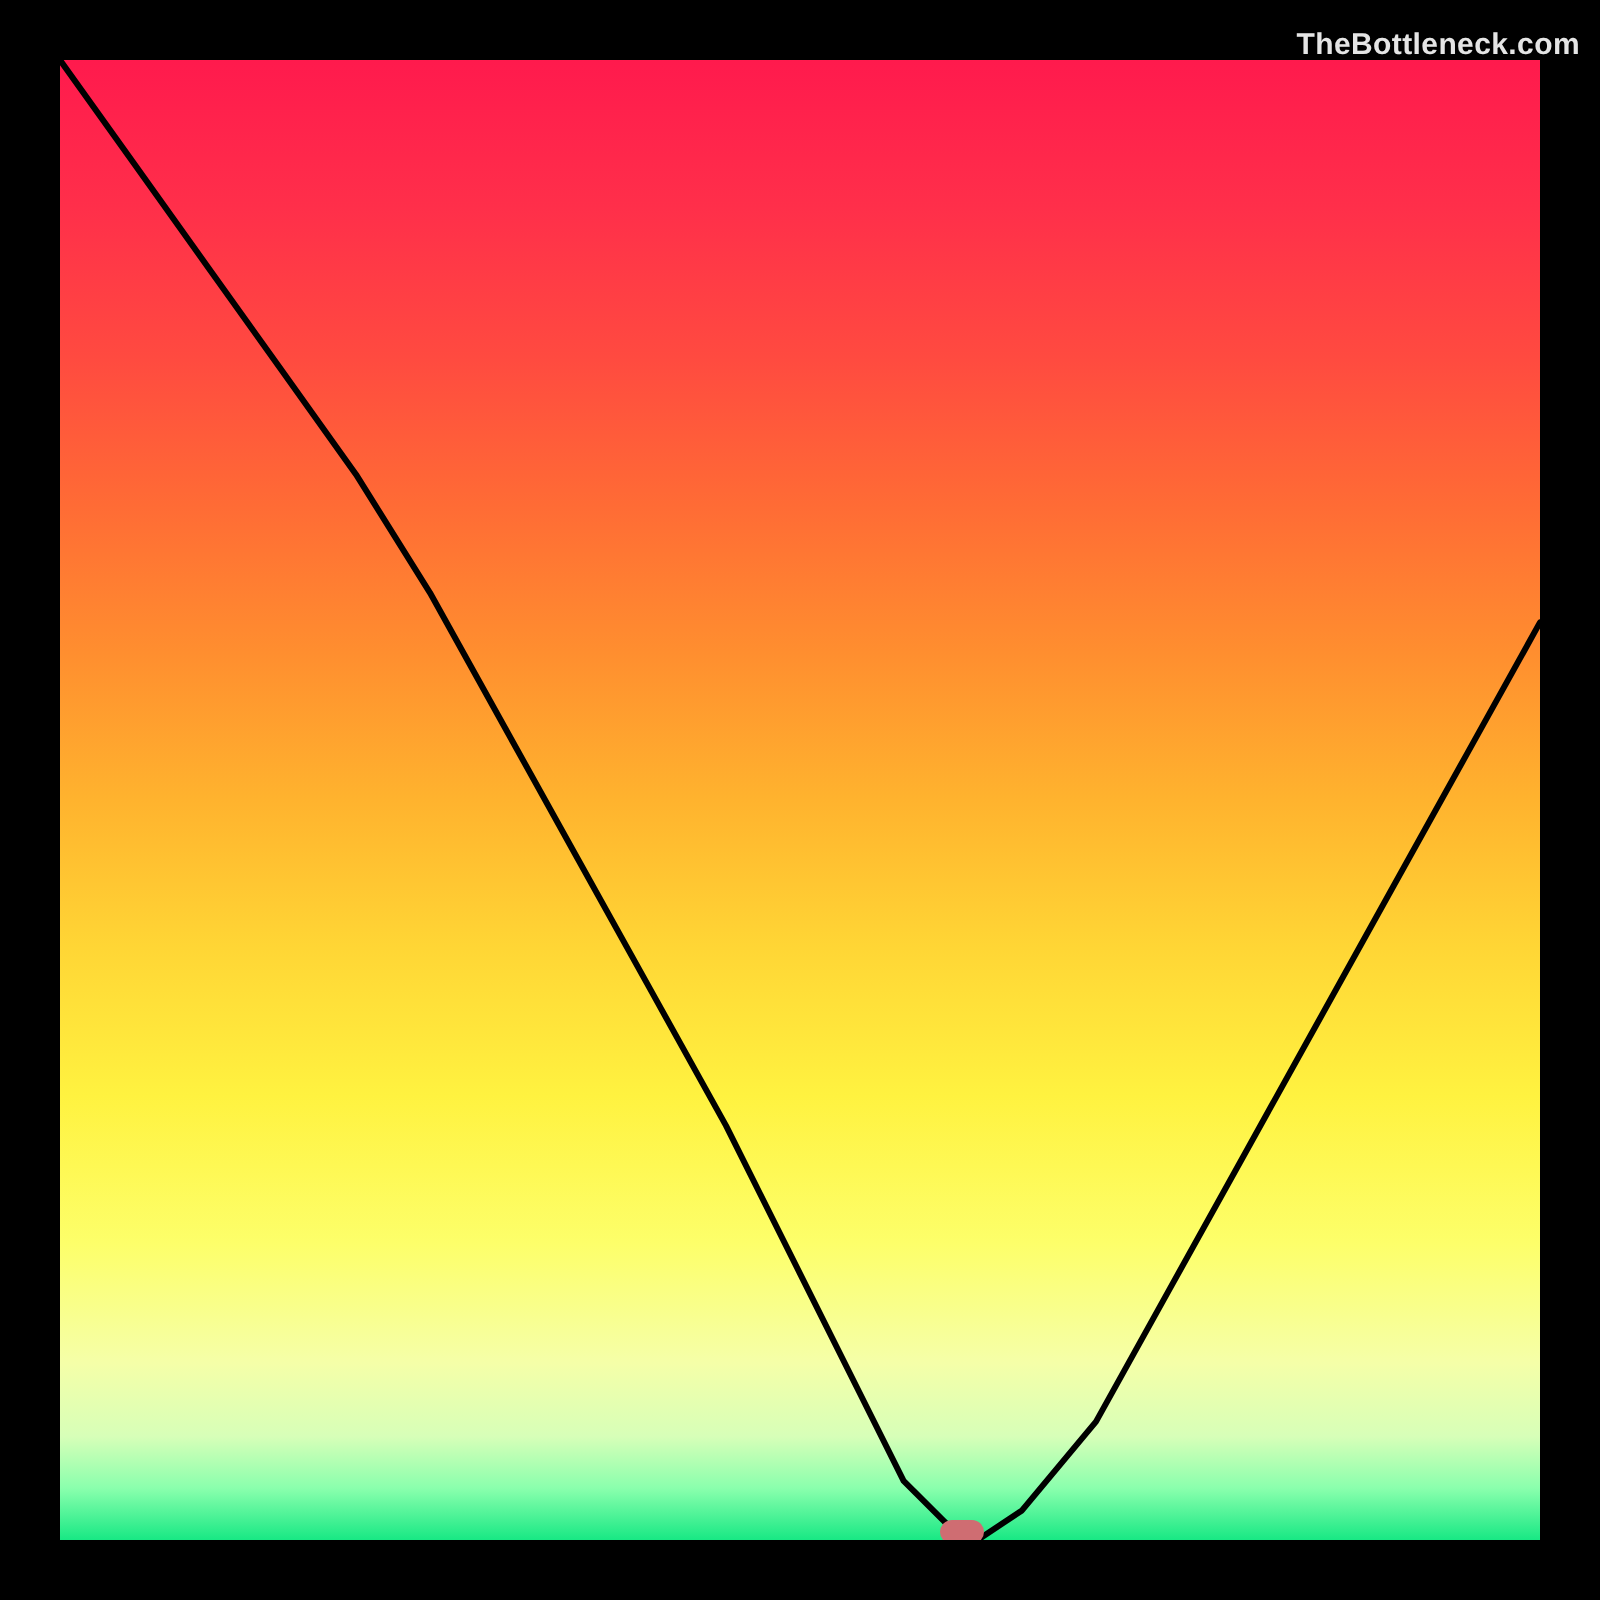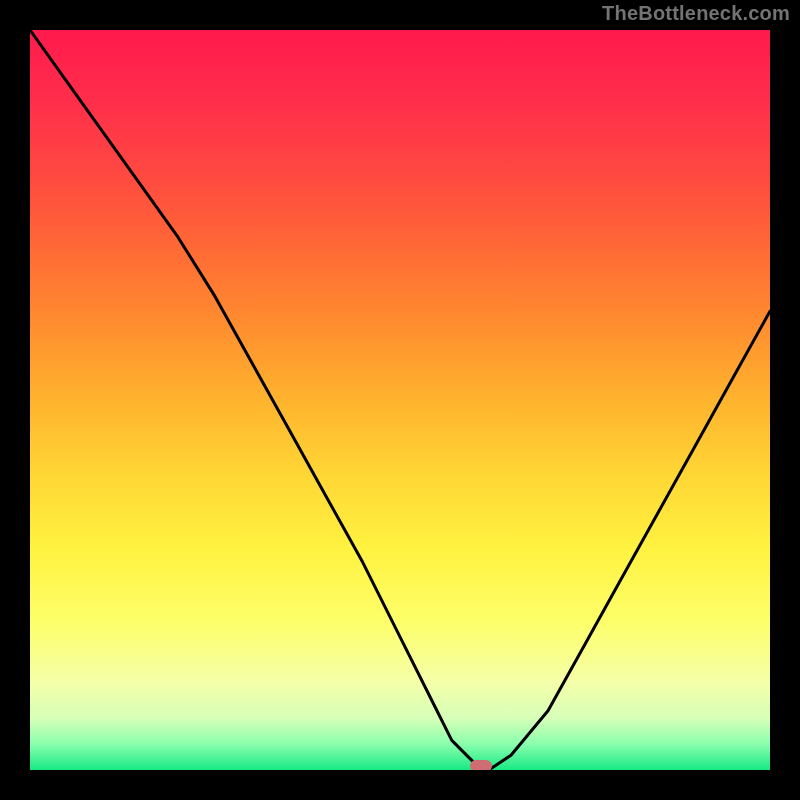--- a/index.html
+++ b/index.html
@@ -12,24 +12,24 @@
     overflow: hidden;
   }
   .frame {
     position: relative;
     width: 800px;
     height: 800px;
     background: #000;
   }
   .watermark {
     position: absolute;
-    top: 2px;
+    top: 14px;
     right: 10px;
-    color: #737373;
-    font-size: 20px;
+    color: #e5e5e5;
+    font-size: 15px;
     font-weight: 600;
     letter-spacing: 0.2px;
     z-index: 30;
   }
   .plot {
     position: absolute;
     left: 30px;
     top: 30px;
     width: 740px;
     height: 740px;

